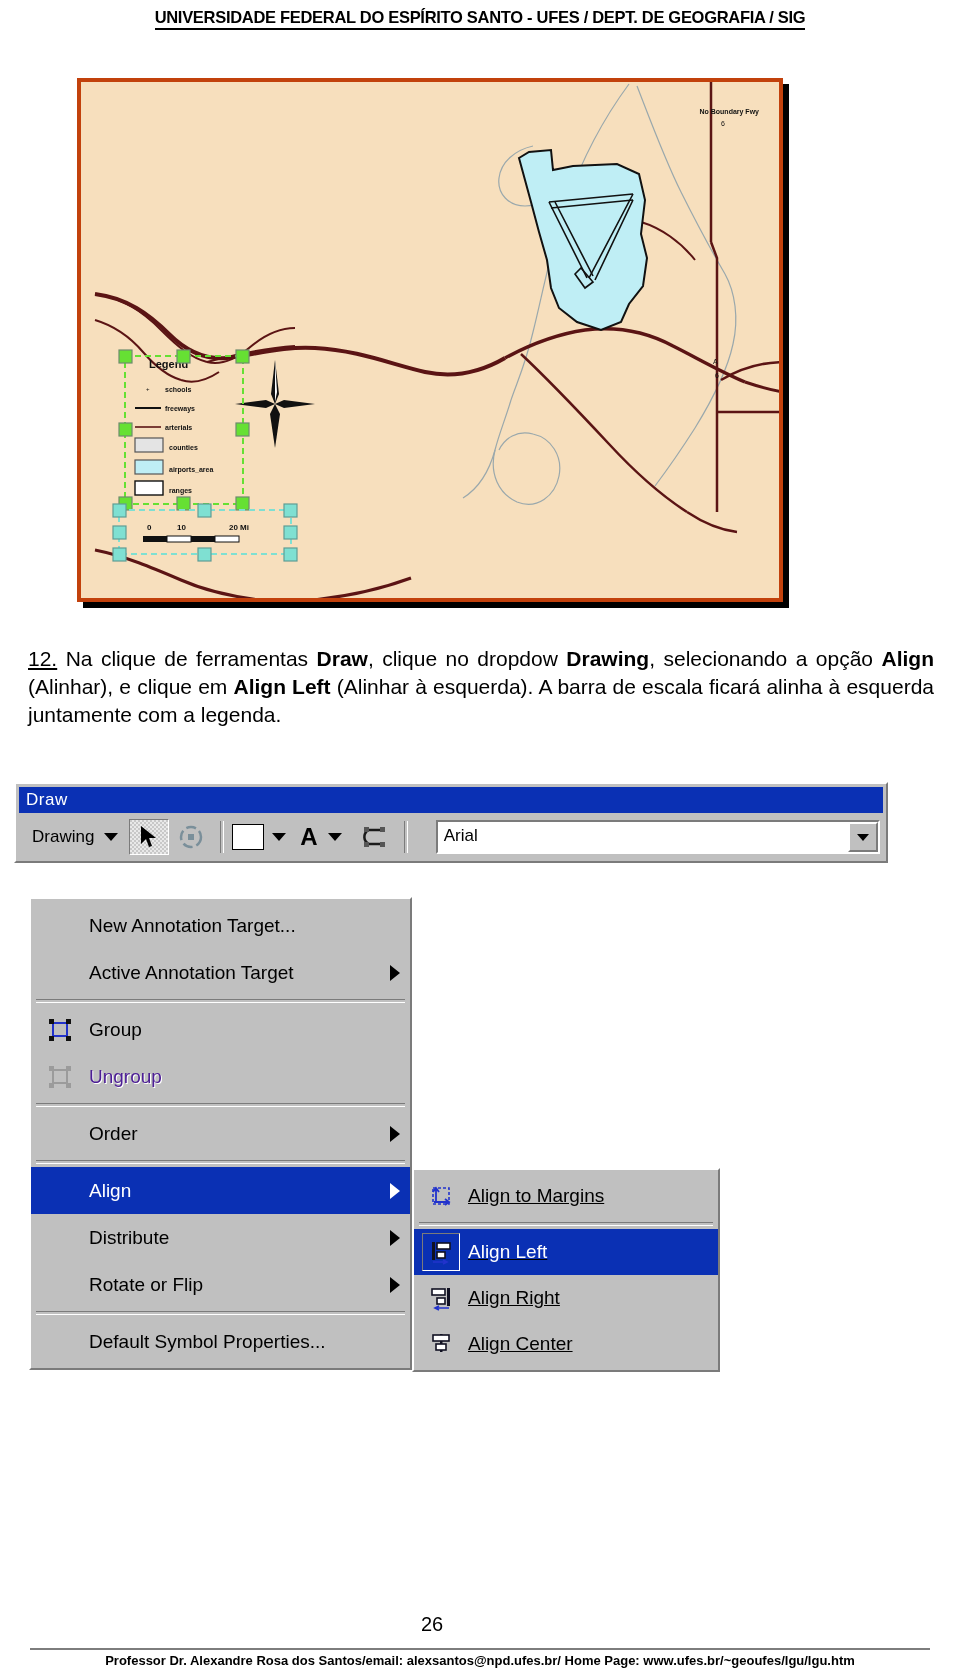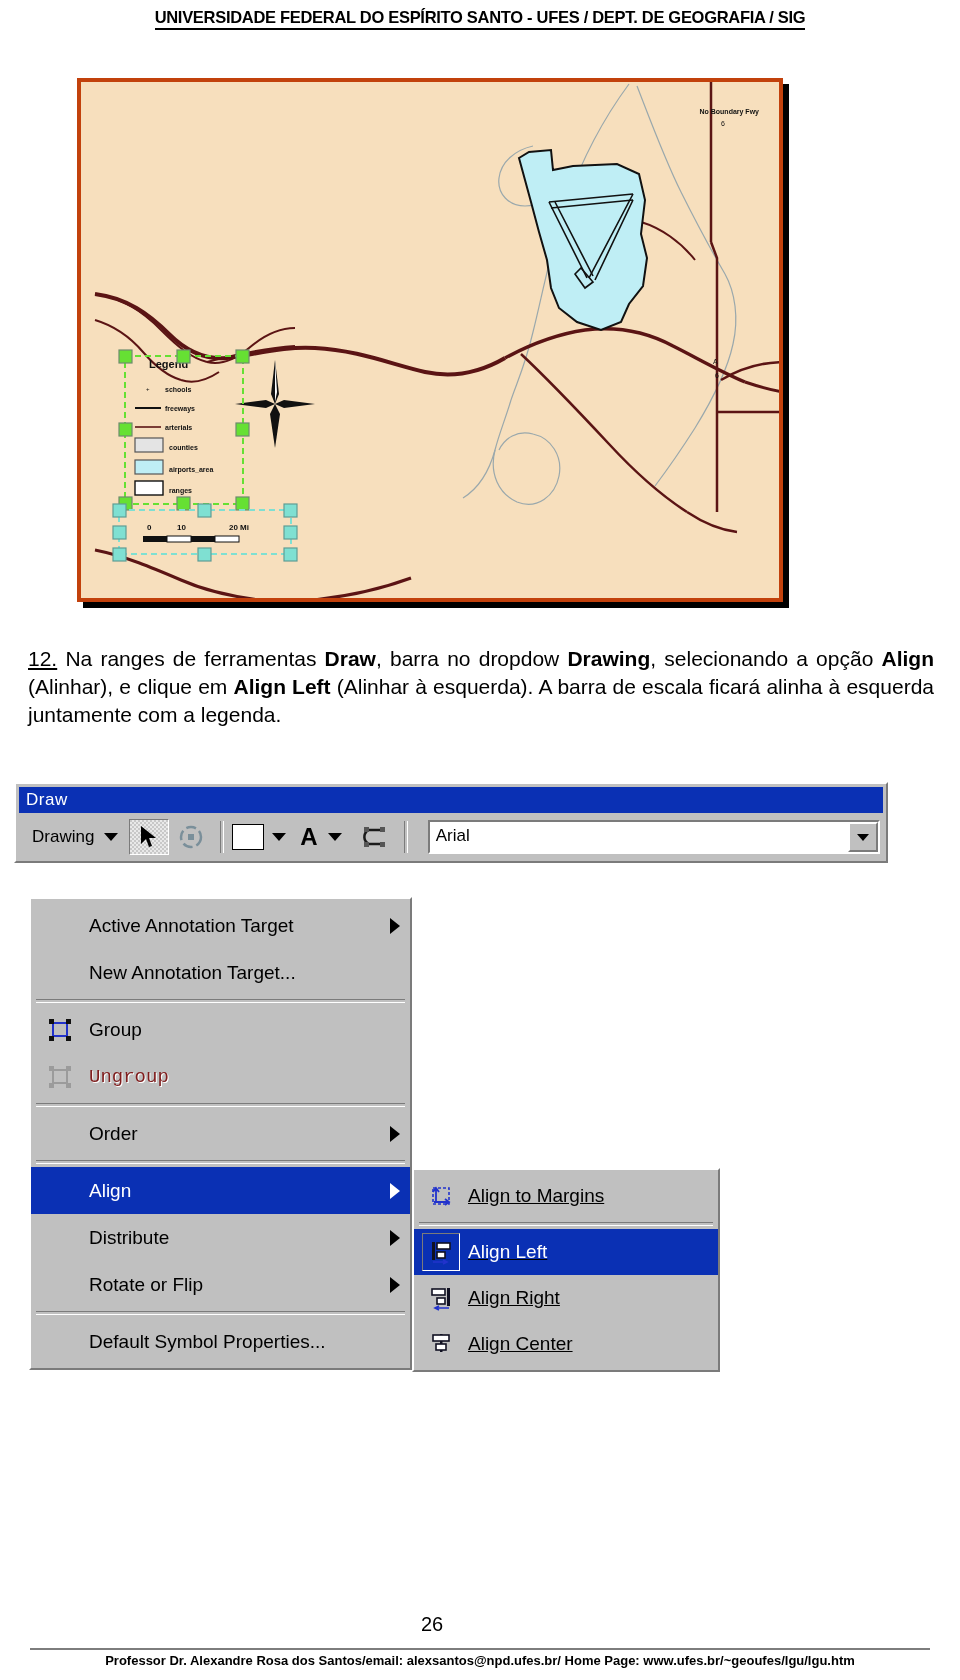--- a/index.html
+++ b/index.html
@@ -156,21 +156,21 @@
     border-top: 8px solid #000;
     margin: 0 12px 0 8px;
   }
   .tb-letterA {
     font-size: 24px; font-weight: bold; color: #000;
     line-height: 1; margin: 0 2px;
   }
   .tb-font-combo {
     flex: 1;
     height: 34px;
-    margin-left: 12px;
+    margin-left: 20px;
     display: flex;
     align-items: stretch;
     background: #ffffff;
     border-top: 2px solid #7b7b7b;
     border-left: 2px solid #7b7b7b;
     border-right: 2px solid #ffffff;
     border-bottom: 2px solid #ffffff;
     box-sizing: border-box;
   }
   .tb-font-combo .fc-text {
@@ -223,23 +223,22 @@
     display: flex; align-items: center; justify-content: center;
     flex: 0 0 42px;
   }
   .menu-item .mi-label {
     font-size: 19px;
     color: #000;
     padding-left: 8px;
     white-space: nowrap;
   }
   .menu-item.disabled .mi-label {
-    color: #7f1d1d;
+    color: #4c1d95;
     text-shadow: 1px 1px 0 #ffffff;
-    font-family: Liberation Mono, monospace;
   }
   .menu-item.selected {
     background: #0a30b4;
   }
   .menu-item.selected .mi-label { color: #ffffff; }
   .mi-sub {
     position: absolute;
     right: 10px;
     width: 0; height: 0;
     border-top: 8px solid transparent;
@@ -445,21 +444,21 @@
         <rect x="203" y="466" width="13" height="13"></rect>
       </g>
     </g>
   </svg>
 </div>
 <div class="map-figure shadow-r" style="left:783px;top:84px;width:6px;height:524px;background:#000;border:none;"></div>
 <div class="map-shadow-bottom"></div>
 
 <div class="instruction">
   <span class="num">12.</span>
-  <span id="instruction-body"><span>Na ranges de ferramentas </span><b>Draw</b><span>, barra no dropdow </span><b>Drawing</b><span>, selecionando a opção </span><b>Align</b><span> (Alinhar), e clique em </span><b>Align Left</b><span> (Alinhar à esquerda). A barra de escala ficará alinha à esquerda juntamente com a legenda.</span></span>
+  <span id="instruction-body"><span>Na clique de ferramentas </span><b>Draw</b><span>, clique no dropdow </span><b>Drawing</b><span>, selecionando a opção </span><b>Align</b><span> (Alinhar), e clique em </span><b>Align Left</b><span> (Alinhar à esquerda). A barra de escala ficará alinha à esquerda juntamente com a legenda.</span></span>
 </div>
 
 <div class="draw-window">
   <div class="draw-titlebar">
     <span class="title-text">Draw</span>
   </div>
   <div class="draw-toolbar-row">
     <span class="tb-combo-label">Drawing</span>
     <span class="tb-arrow"></span>
 
@@ -504,26 +503,26 @@
       </span>
     </span>
   </div>
 </div>
 
 <div class="menu-backdrop"></div>
 
 <div class="menu" id="drawing-menu">
     <div class="menu-item">
       <span class="mi-icon"></span>
+      <span class="mi-label">New Annotation Target...</span>
+    </div>
+    <div class="menu-item">
+      <span class="mi-icon"></span>
       <span class="mi-label">Active Annotation Target</span>
       <span class="mi-sub"></span>
-    </div>
-    <div class="menu-item">
-      <span class="mi-icon"></span>
-      <span class="mi-label">New Annotation Target...</span>
     </div>
     <div class="menu-sep"></div>
     <div class="menu-item">
       <span class="mi-icon">
         <svg width="26" height="26" viewBox="0 0 26 26">
           <rect x="6" y="6" width="14" height="13" fill="none" stroke="#2233cc" stroke-width="2"></rect>
           <rect x="2" y="2" width="5" height="5" fill="#111"></rect>
           <rect x="19" y="2" width="5" height="5" fill="#111"></rect>
           <rect x="2" y="19" width="5" height="5" fill="#111"></rect>
           <rect x="19" y="19" width="5" height="5" fill="#111"></rect>

